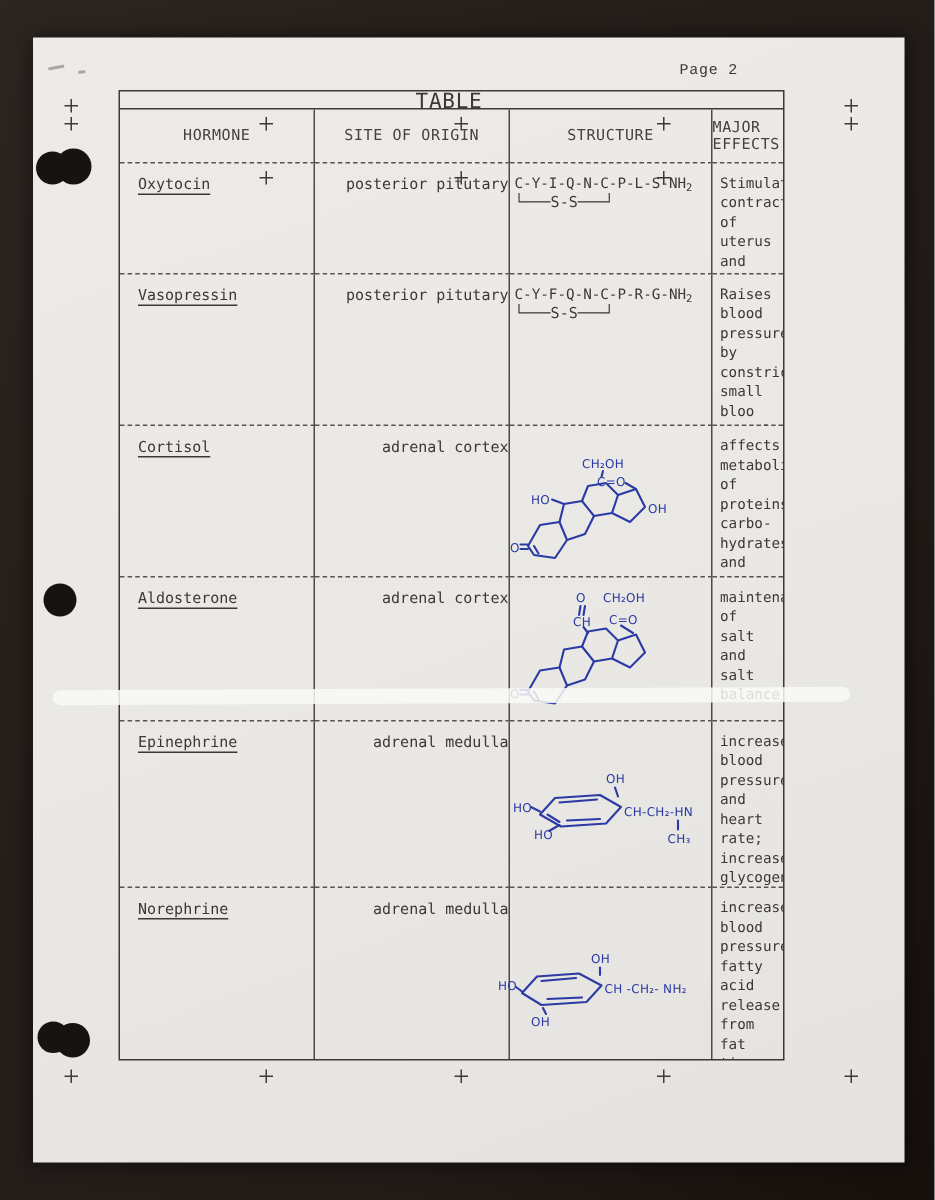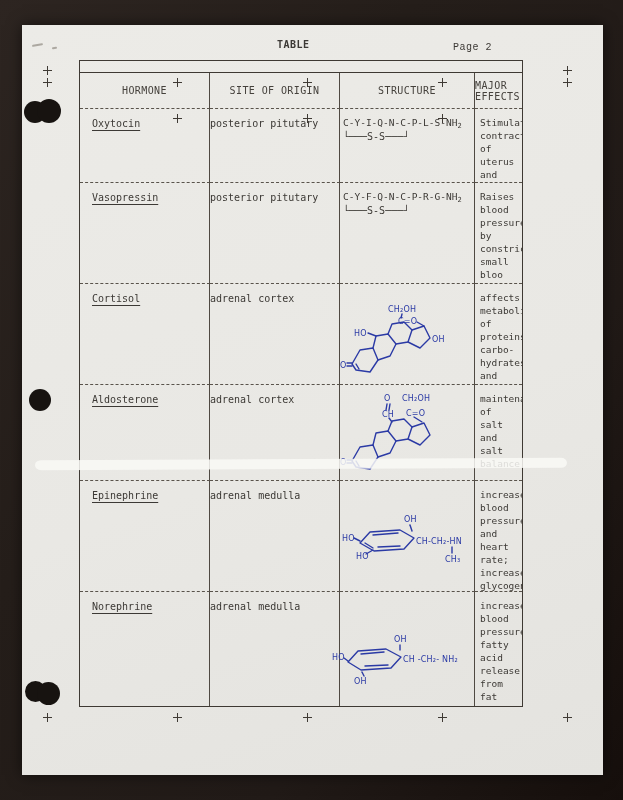--- a/index.html
+++ b/index.html
@@ -7,21 +7,21 @@
     position:relative;width:623px;height:800px;overflow:hidden;
     background:linear-gradient(125deg,#2d2521 0%,#251e1a 35%,#211a17 70%,#160f0c 100%);
     font-family:"DejaVu Sans Mono",monospace;
   }
   .paper{
     position:absolute;left:22px;top:25px;width:581px;height:750px;
     background:linear-gradient(160deg,#ecebe7 0%,#e9e8e4 55%,#e4e3df 100%);
     box-shadow:0 0 14px rgba(0,0,0,.55);
     color:#3c3935;
   }
-  .page-title{position:absolute;left:255px;top:14px;font-size:10px;letter-spacing:.5px;font-weight:bold;}
+  .page-title{position:absolute;left:255px;top:35px;font-size:14px;letter-spacing:.5px;}
   .page-number{position:absolute;left:431px;top:17px;font-size:10px;letter-spacing:.5px;font-family:Liberation Mono, monospace;}
   .pen-mark{position:absolute;background:#97918a;opacity:.75;border-radius:2px;}
   .pm1{left:10px;top:19px;width:11px;height:2px;transform:rotate(-10deg);}
   .pm2{left:30px;top:22px;width:5px;height:2px;transform:rotate(-5deg);}
 
   .table-outer{
     position:absolute;left:25px;top:35px;width:444px;height:647px;
     border:1px solid #3e3933;box-sizing:border-box;margin-left:32px;
   }
   .inner-topline{position:absolute;left:0;right:0;top:11px;height:0;border-top:1px solid #3e3933;}
@@ -30,21 +30,21 @@
     display:grid;
     grid-template-columns:130px 130px 135px auto;
     grid-template-rows:36px 74px 101px 101px 96px 111px auto;
   }
   .cell{box-sizing:border-box;border-right:1px solid #4f4942;border-bottom:1px dashed #59534b;position:relative;}
   .cell.lastcol{border-right:none;}
   .cell.lastrow{border-bottom:none;}
   .hdr{display:flex;align-items:center;justify-content:center;font-size:10px;color:#45413c;letter-spacing:.4px;}
   .hormone{padding:9px 0 0 12px;font-size:10px;}
   .hormone span{text-decoration:underline;text-underline-offset:3px;text-decoration-thickness:1px;}
-  .origin{padding-top:9px;text-align:left;font-size:10px;}
+  .origin{padding-top:9px;text-align:right;font-size:10px;}
   .effects{padding:7px 2px 0 5px;font-size:9.5px;line-height:13px;white-space:pre-wrap;overflow:hidden;}
   .peptide-wrap{padding:8px 0 0 3px;font-size:9.5px;line-height:11px;}
   .peptide-sub{font-size:7px;vertical-align:-2px;}
   .bridge{font-size:10px;line-height:9px;letter-spacing:0;}
   .structure-svg{position:absolute;left:0;top:0;overflow:visible;}
   .ink path,.ink line,.ink polygon{fill:none;stroke:#2b3aa5;stroke-width:1.4;stroke-linecap:round;stroke-linejoin:round;}
   .ink text{fill:#2b3aa5;stroke:none;font-family:"DejaVu Sans",sans-serif;font-size:8px;letter-spacing:.2px;}
 
   .tick{position:absolute;width:9px;height:9px;pointer-events:none;}
   .tick::before{content:"";position:absolute;left:0;right:0;top:4px;border-top:1px solid #3f3a34;}

